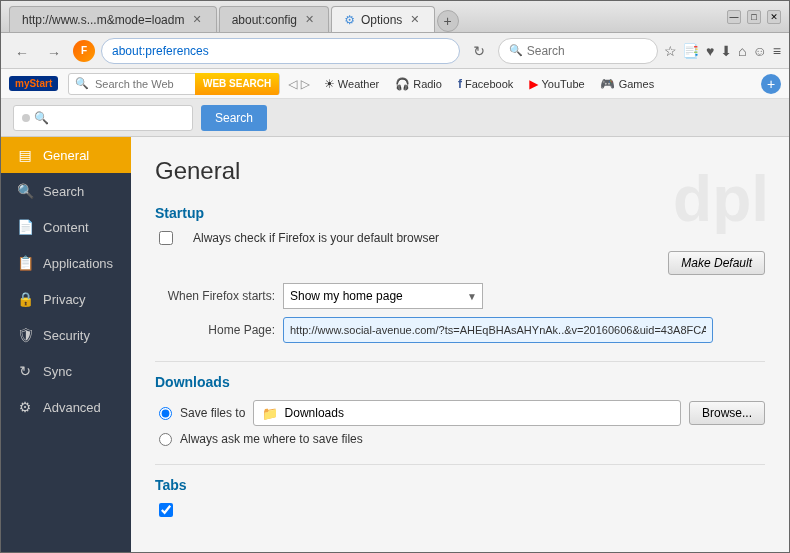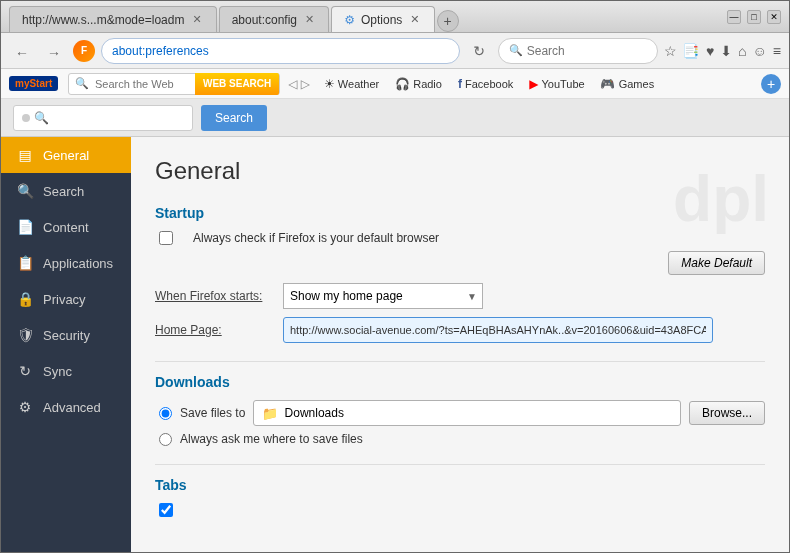--- a/index.html
+++ b/index.html
@@ -139,21 +139,21 @@
       color: rgba(180,180,180,0.2); font-weight: bold; pointer-events: none;
       z-index: 0; line-height: 1;
     }
 
     .page-title { font-size: 24px; color: #333; font-weight: 300; margin-bottom: 20px; position: relative; z-index: 1; }
 
     .section { margin-bottom: 18px; position: relative; z-index: 1; }
     .section-title { font-size: 14px; font-weight: bold; color: #0369a1; margin-bottom: 10px; }
 
     .form-row { display: flex; align-items: center; margin-bottom: 8px; gap: 8px; }
-    .form-label { font-size: 12px; color: #444; min-width: 120px; text-align: left; text-decoration: underline; }
+    .form-label { font-size: 12px; color: #444; min-width: 120px; text-align: right; }
 
     .checkbox-row { display: flex; align-items: center; gap: 20px; margin-bottom: 6px; padding-left: 4px; }
     .checkbox-row input[type="checkbox"] { width: 14px; height: 14px; cursor: pointer; }
     .checkbox-label { font-size: 12px; color: #333; }
 
     .warning-text { font-size: 12px; font-weight: bold; color: #333; }
 
     .make-default-btn {
       background: linear-gradient(to bottom, #f8f8f8, #e0e0e0);
       border: 1px solid #aaa; border-radius: 3px; padding: 4px 12px;

